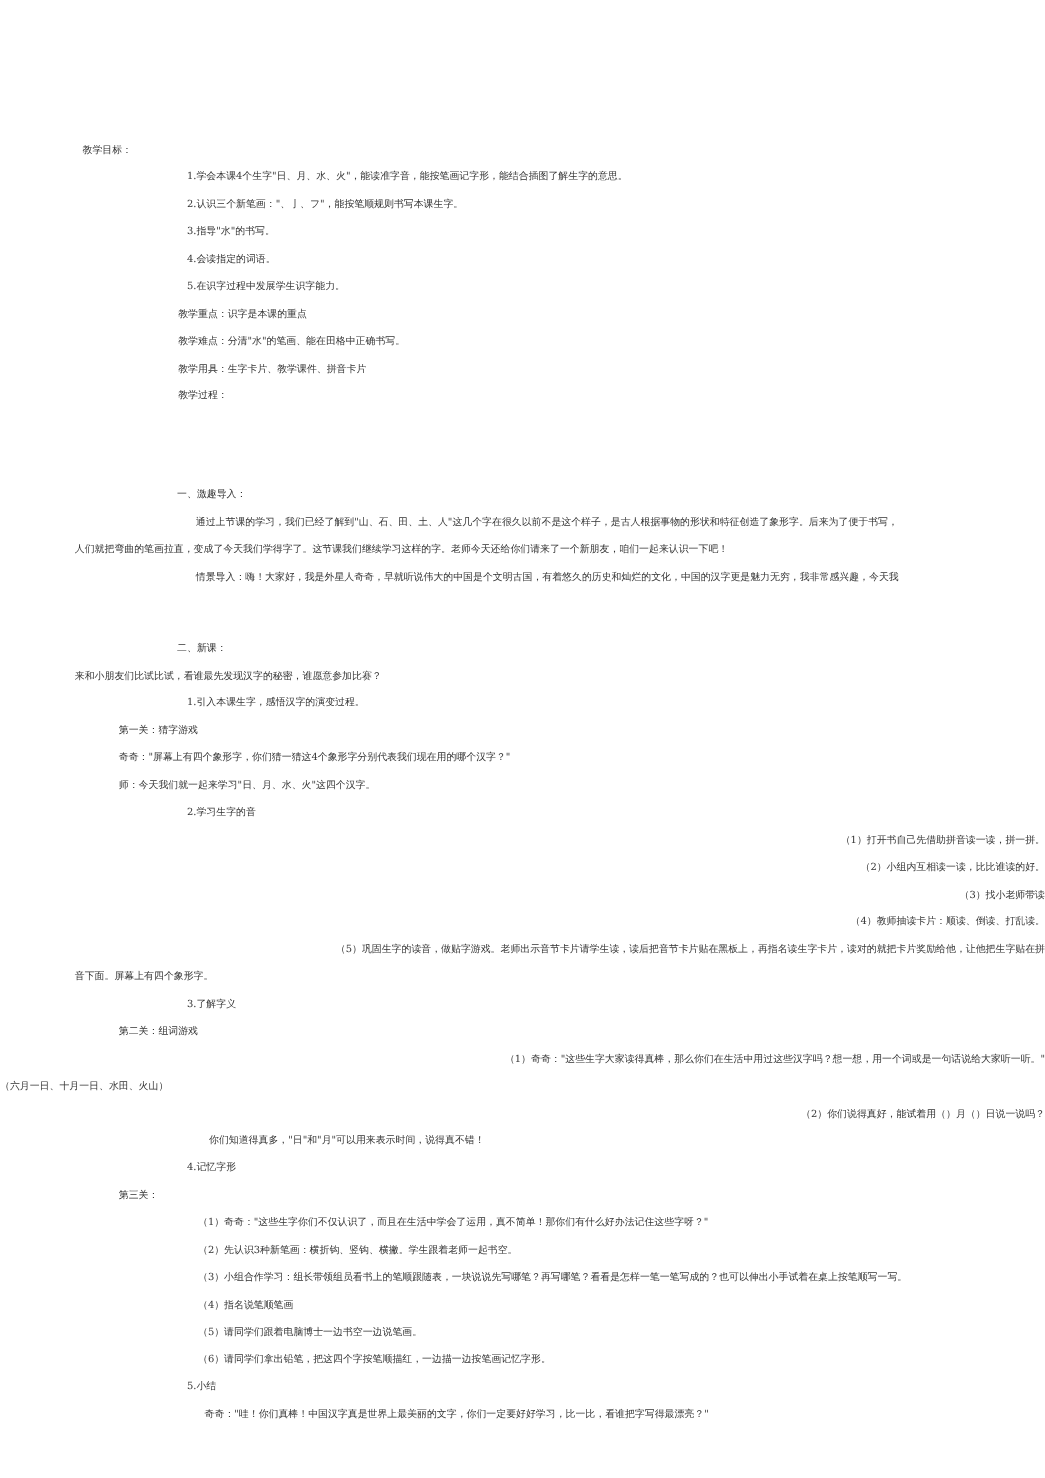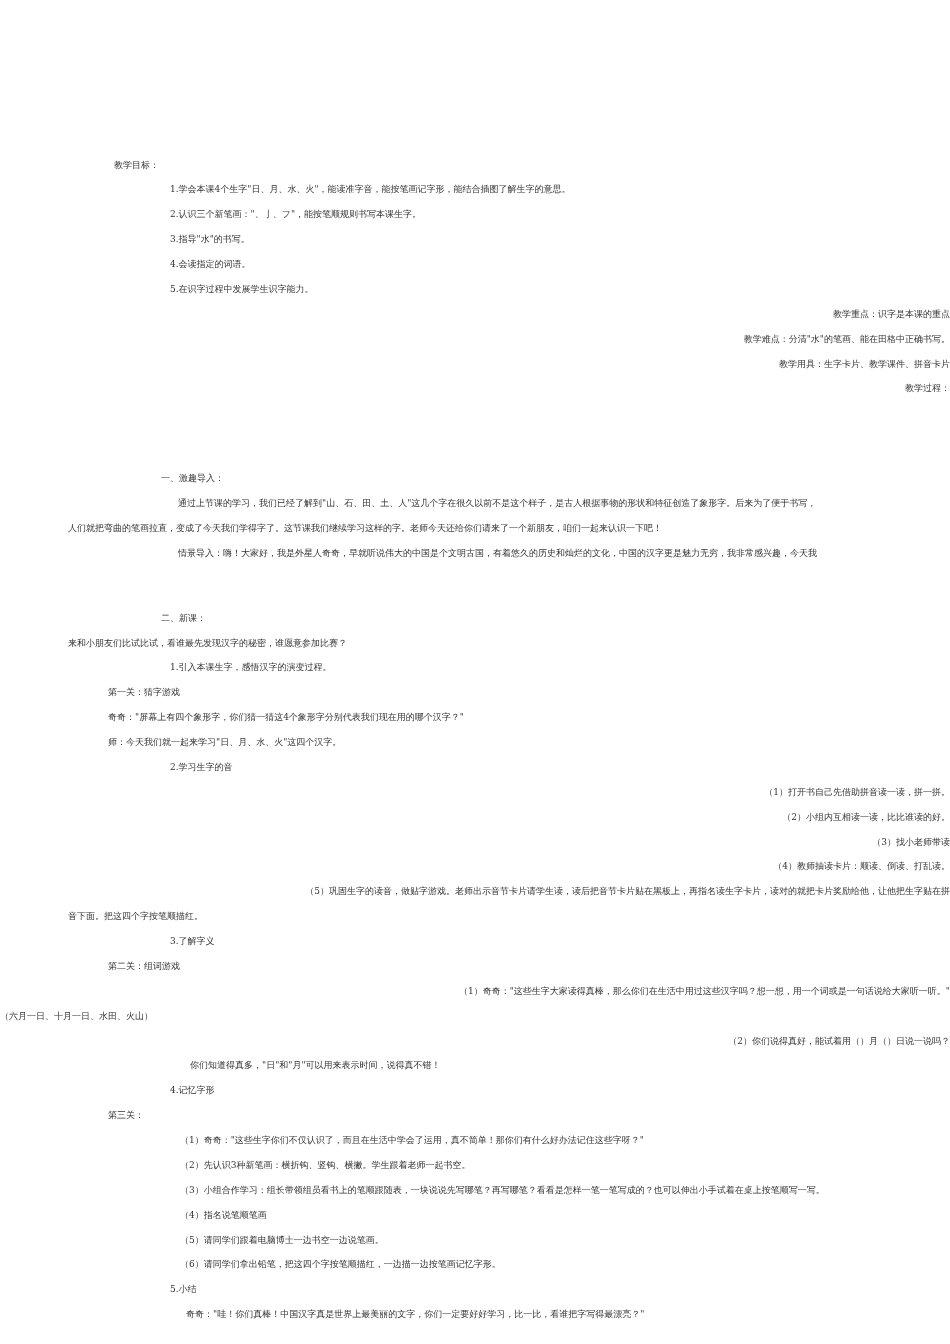--- a/index.html
+++ b/index.html
@@ -8,23 +8,23 @@
     position: absolute; left: 0; top: 124.5px; width: 950px;
     font-family: "DejaVu Serif", "Liberation Serif", serif;
     font-size: 9px; color: #333333;
   }
   .ln {
     display: block; height: 24.88px; line-height: 24.88px;
     white-space: nowrap; box-sizing: border-box;
   }
   .spacer { height: 24.88px; }
   .x140 { padding-left: 68px; }
-  .x143 { padding-left: 114px; margin-top: 28px; }
+  .x143 { padding-left: 75px; }
   .x161 { padding-left: 161px; margin-top: 40px; }
-  .x162 { padding-left: 162px; text-align: right; }
+  .x162 { padding-left: 162px; }
   .x170 { padding-left: 170px; }
   .x178 { padding-left: 178px; }
   .x179 { padding-left: 108px; }
   .x180 { padding-left: 180px; }
   .x182 { padding-left: 120px; text-align: right; }
   .x186 { padding-left: 186px; }
   .x190 { padding-left: 190px; }
   .x192 { }
 </style>
 </head>
@@ -58,21 +58,21 @@
   <div class="ln x179">第一关：猜字游戏</div>
   <div class="ln x179">奇奇："屏幕上有四个象形字，你们猜一猜这4个象形字分别代表我们现在用的哪个汉字？"</div>
   <div class="ln x179">师：今天我们就一起来学习"日、月、水、火"这四个汉字。</div>
 
   <div class="ln x170">2.学习生字的音</div>
   <div class="ln x182">（1）打开书自己先借助拼音读一读，拼一拼。</div>
   <div class="ln x182">（2）小组内互相读一读，比比谁读的好。</div>
   <div class="ln x182">（3）找小老师带读</div>
   <div class="ln x182">（4）教师抽读卡片：顺读、倒读、打乱读。</div>
   <div class="ln x182">（5）巩固生字的读音，做贴字游戏。老师出示音节卡片请学生读，读后把音节卡片贴在黑板上，再指名读生字卡片，读对的就把卡片奖励给他，让他把生字贴在拼</div>
-  <div class="ln x140">音下面。把这四个字按笔顺描红。</div>
+  <div class="ln x140">音下面。屏幕上有四个象形字。</div>
 
   <div class="ln x170">3.了解字义</div>
   <div class="ln x179">第二关：组词游戏</div>
   <div class="ln x182">（1）奇奇："这些生字大家读得真棒，那么你们在生活中用过这些汉字吗？想一想，用一个词或是一句话说给大家听一听。"</div>
   <div class="ln x192">（六月一日、十月一日、水田、火山）</div>
   <div class="ln x182">（2）你们说得真好，能试着用（）月（）日说一说吗？</div>
   <div class="ln x190">你们知道得真多，"日"和"月"可以用来表示时间，说得真不错！</div>
 
   <div class="ln x170">4.记忆字形</div>
   <div class="ln x179">第三关：</div>

